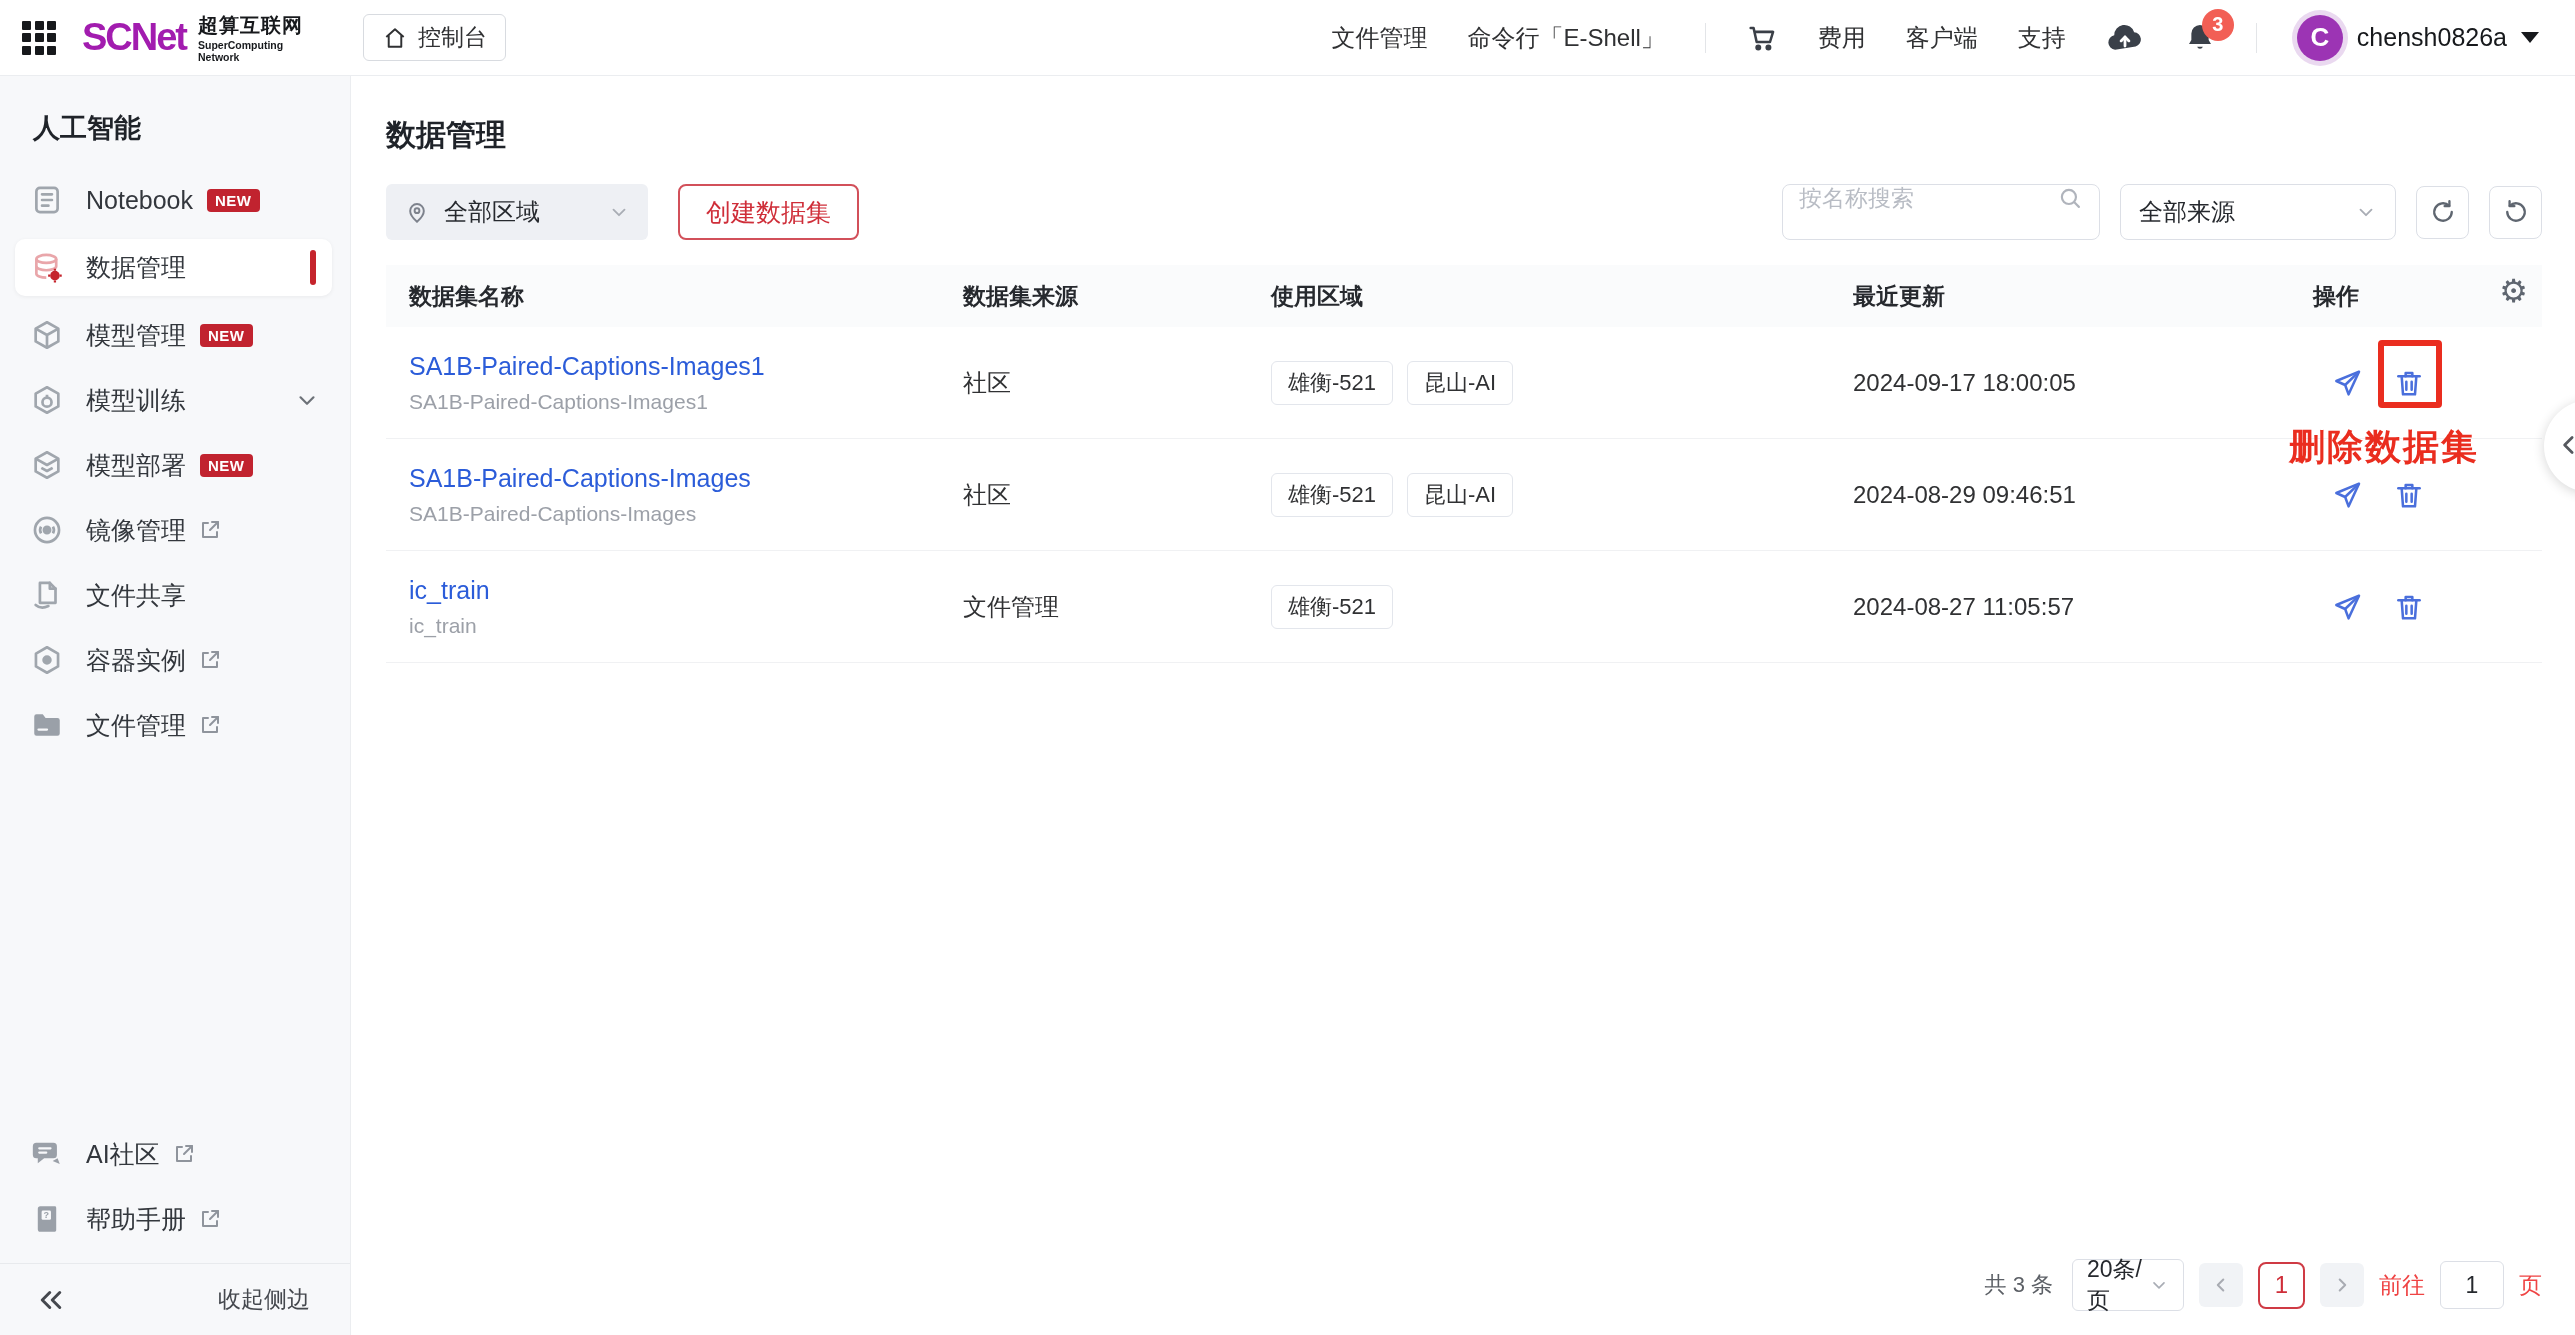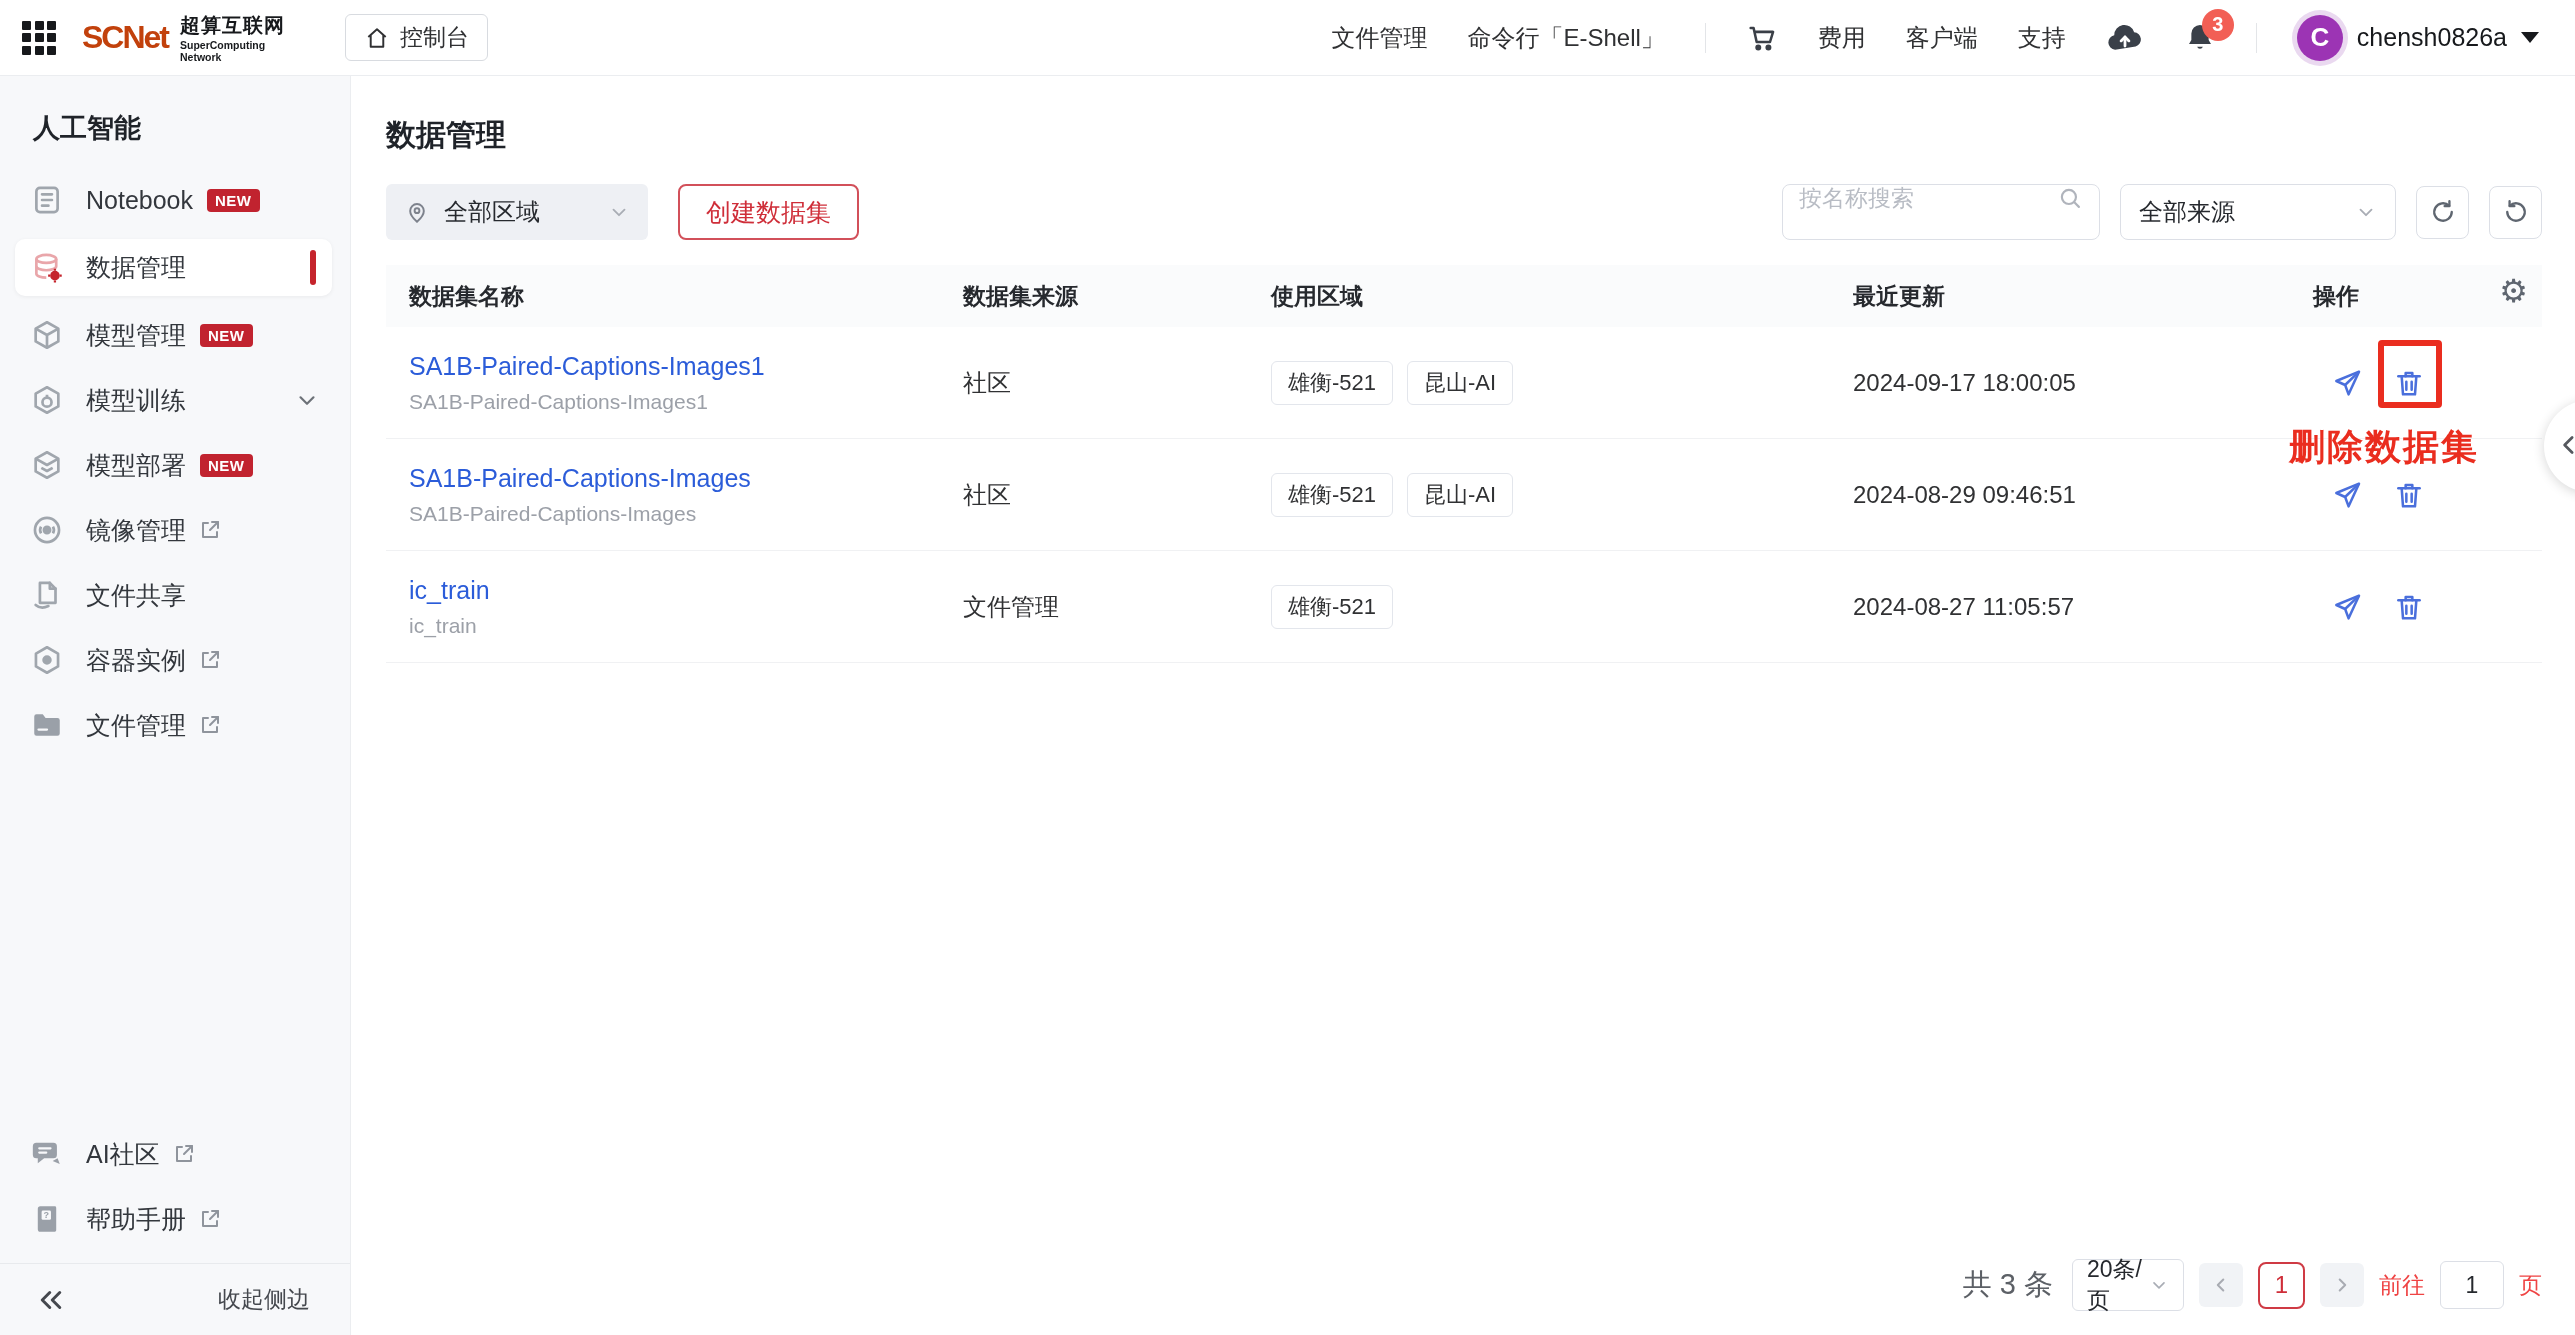--- a/index.html
+++ b/index.html
@@ -9,21 +9,21 @@
 
   
   .topbar { position:absolute; top:0; left:0; right:0; height:76px; background:#fff;
             border-bottom:1px solid #ebedf0; display:flex; align-items:center;
             justify-content:space-between; padding:0 36px 0 22px; z-index:10; }
   .tb-left { display:flex; align-items:center; }
   .grid-icon { display:grid; grid-template-columns:repeat(3,9px); grid-template-rows:repeat(3,9px);
                gap:3.5px; cursor:pointer; }
   .grid-icon i { background:#17191c; border-radius:1px; }
   .logo { display:flex; align-items:center; margin-left:26px; cursor:pointer; }
-  .logo-scnet { font-size:32px; font-weight:800; color:#c2410c; letter-spacing:-2px; }
+  .logo-scnet { font-size:38px; font-weight:800; color:#a21caf; letter-spacing:-2px; }
   .logo-cn { margin-left:12px; display:flex; flex-direction:column; justify-content:center; }
   .logo-cn-main { font-size:20px; font-weight:700; color:#17191c; letter-spacing:1px; }
   .logo-cn-sub { font-size:10.5px; font-weight:700; color:#17191c; line-height:1.15; }
   .console-btn { margin-left:60px; height:47px; display:flex; align-items:center; gap:10px;
                  border:1px solid #d8dbe0; border-radius:6px; background:#fff; padding:0 18px;
                  font-size:23px; color:#303133; cursor:pointer; }
   .tb-right { display:flex; align-items:center; gap:40px; }
   .nav-link { font-size:24px; color:#303133; cursor:pointer; white-space:nowrap; }
   .v-div { width:1px; height:30px; background:#e3e5e8; }
   .icon-btn { background:none; border:none; cursor:pointer; position:relative; }
@@ -112,21 +112,21 @@
 
   
   .drawer-toggle { position:absolute; left:2544px; top:400px; width:92px; height:92px;
                    border-radius:50%; background:#fff; box-shadow:0 2px 12px rgba(0,0,0,.16);
                    border:none; cursor:pointer; z-index:6; }
   .drawer-toggle svg { position:absolute; left:10px; top:30px; }
 
   
   .pagination { position:absolute; right:33px; bottom:24px; display:flex; align-items:center;
                 gap:15px; }
-  .pg-total { font-size:29px; color:#5c6066; margin-right:4px; }
+  .pg-total { font-size:22px; color:#5c6066; margin-right:4px; }
   .pg-size { width:112px; height:52px; border:1px solid #dcdfe6; border-radius:6px; background:#fff;
              display:flex; align-items:center; justify-content:space-between; padding:0 14px;
              font-size:23px; color:#26292e; cursor:pointer; }
   .pg-nav { width:44px; height:44px; background:#f1f3f6; border:none; border-radius:6px;
             display:flex; align-items:center; justify-content:center; cursor:pointer; }
   .pg-cur { width:47px; height:47px; background:#fff; border:2px solid #cf3a44; border-radius:8px;
             color:#cf2e39; font-size:24px; display:flex; align-items:center; justify-content:center;
             cursor:pointer; }
   .pg-goto { font-size:23px; color:#ef4444; }
   .pg-input { width:64px; height:48px; border:1px solid #dcdfe6; border-radius:6px;

